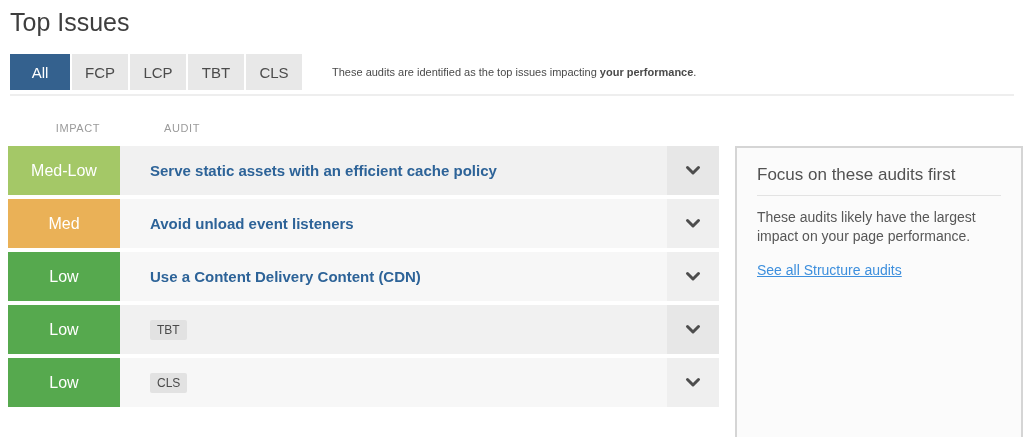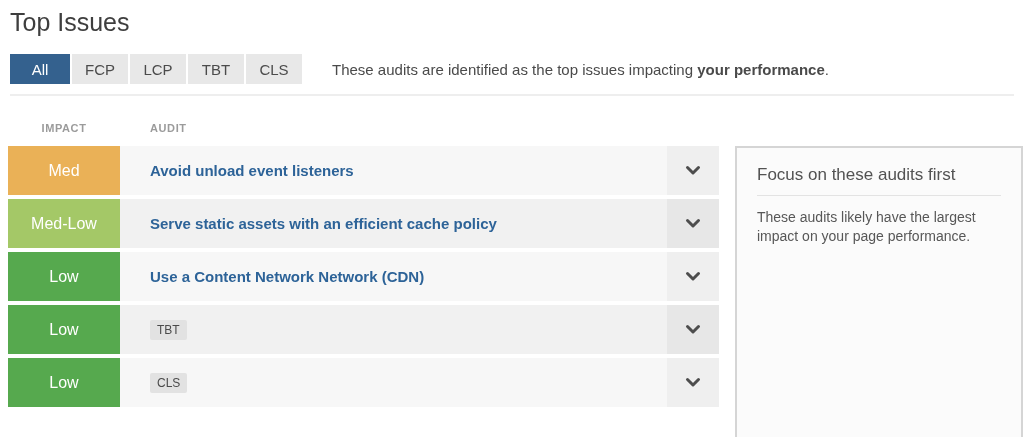--- a/index.html
+++ b/index.html
@@ -5,33 +5,33 @@
   * { margin: 0; padding: 0; box-sizing: border-box; }
   html, body { width: 1024px; height: 437px; background: #ffffff;
     font-family: "Liberation Sans", sans-serif; overflow: hidden; }
 
   .page-title { position: absolute; left: 10px; top: 8px;
     font-size: 25px; font-weight: 500; color: #3e3e3e; }
 
   .filter-bar { position: absolute; left: 10px; top: 54px; right: 10px;
     display: flex; align-items: center; }
   .tabs { display: flex; gap: 2px; }
-  .tab { height: 30px; min-width: 56px; padding: 0 10px;
+  .tab { height: 36px; min-width: 56px; padding: 0 10px;
     display: flex; align-items: center; justify-content: center;
     background: #e8e8e8; color: #4b4b4b; font-size: 15px; cursor: pointer;
     border: none; }
   .tab.active { background: #34618e; color: #ffffff; min-width: 60px; }
-  .filter-desc { margin-left: 30px; font-size: 15px; color: #4a4a4a; }
+  .filter-desc { margin-left: 30px; font-size: 11px; color: #4a4a4a; }
   .filter-desc b { font-weight: bold; }
 
   .divider { position: absolute; left: 10px; right: 10px; top: 94px;
     height: 2px; background: #eeeeee; }
 
-  .col-headers { position: absolute; left: 8px; top: 122px;
-    display: flex; font-size: 11px; font-weight: bold; color: #9b9b9b;
+  .col-headers { position: absolute; left: 22px; top: 122px;
+    display: flex; font-size: 11px; font-weight: normal; color: #9b9b9b;
     letter-spacing: 0.6px; }
   .col-impact { width: 112px; text-align: center; }
   .col-audit { padding-left: 30px; }
 
   .rows { position: absolute; left: 8px; top: 146px; width: 711px; }
   .row { display: flex; align-items: stretch; height: 49px;
     margin-bottom: 4px; background: #f7f7f7; cursor: pointer; }
   .row.alt { background: #f1f1f1; }
   .impact-badge { width: 112px; display: flex; align-items: center;
     justify-content: center; color: #ffffff; font-size: 16px; }
@@ -73,50 +73,50 @@
 </div>
 
 <div class="divider"></div>
 
 <div class="col-headers">
   <div class="col-impact">IMPACT</div>
   <div class="col-audit">AUDIT</div>
 </div>
 
 <div class="rows">
-  <div class="row">
-    <div class="impact-badge" style="background: rgb(234, 177, 87);">Med</div>
-    <div class="row-body">
-      <a class="audit-title">Avoid unload event listeners</a>
-
-    </div>
-    <button class="chevron-cell">
-      <svg width="16" height="12" viewBox="0 0 16 12">
-        <path d="M2.5 2.5 L8 8 L13.5 2.5" fill="none" stroke="#4d4d4d" stroke-width="3" stroke-linecap="round" stroke-linejoin="round"></path>
-      </svg>
-    </button>
-  </div>
-
   <div class="row alt">
     <div class="impact-badge" style="background: rgb(164, 200, 103);">Med-Low</div>
     <div class="row-body">
       <a class="audit-title">Serve static assets with an efficient cache policy</a>
 
     </div>
     <button class="chevron-cell">
       <svg width="16" height="12" viewBox="0 0 16 12">
         <path d="M2.5 2.5 L8 8 L13.5 2.5" fill="none" stroke="#4d4d4d" stroke-width="3" stroke-linecap="round" stroke-linejoin="round"></path>
       </svg>
     </button>
   </div>
 
   <div class="row">
+    <div class="impact-badge" style="background: rgb(234, 177, 87);">Med</div>
+    <div class="row-body">
+      <a class="audit-title">Avoid unload event listeners</a>
+
+    </div>
+    <button class="chevron-cell">
+      <svg width="16" height="12" viewBox="0 0 16 12">
+        <path d="M2.5 2.5 L8 8 L13.5 2.5" fill="none" stroke="#4d4d4d" stroke-width="3" stroke-linecap="round" stroke-linejoin="round"></path>
+      </svg>
+    </button>
+  </div>
+
+  <div class="row">
     <div class="impact-badge" style="background: rgb(86, 169, 78);">Low</div>
     <div class="row-body">
-      <a class="audit-title">Use a Content Network Network (CDN)</a>
+      <a class="audit-title">Use a Content Delivery Content (CDN)</a>
 
     </div>
     <button class="chevron-cell">
       <svg width="16" height="12" viewBox="0 0 16 12">
         <path d="M2.5 2.5 L8 8 L13.5 2.5" fill="none" stroke="#4d4d4d" stroke-width="3" stroke-linecap="round" stroke-linejoin="round"></path>
       </svg>
     </button>
   </div>
 
   <div class="row alt">
@@ -141,13 +141,14 @@
         <path d="M2.5 2.5 L8 8 L13.5 2.5" fill="none" stroke="#4d4d4d" stroke-width="3" stroke-linecap="round" stroke-linejoin="round"></path>
       </svg>
     </button>
   </div>
 </div>
 
 <aside class="side-panel">
   <h2 class="side-heading">Focus on these audits first</h2>
   <div class="side-divider"></div>
   <p class="side-para">These audits likely have the largest impact on your page performance.</p>
+  <a class="side-link">See all Structure audits</a>
 </aside>
 
 </body></html>

